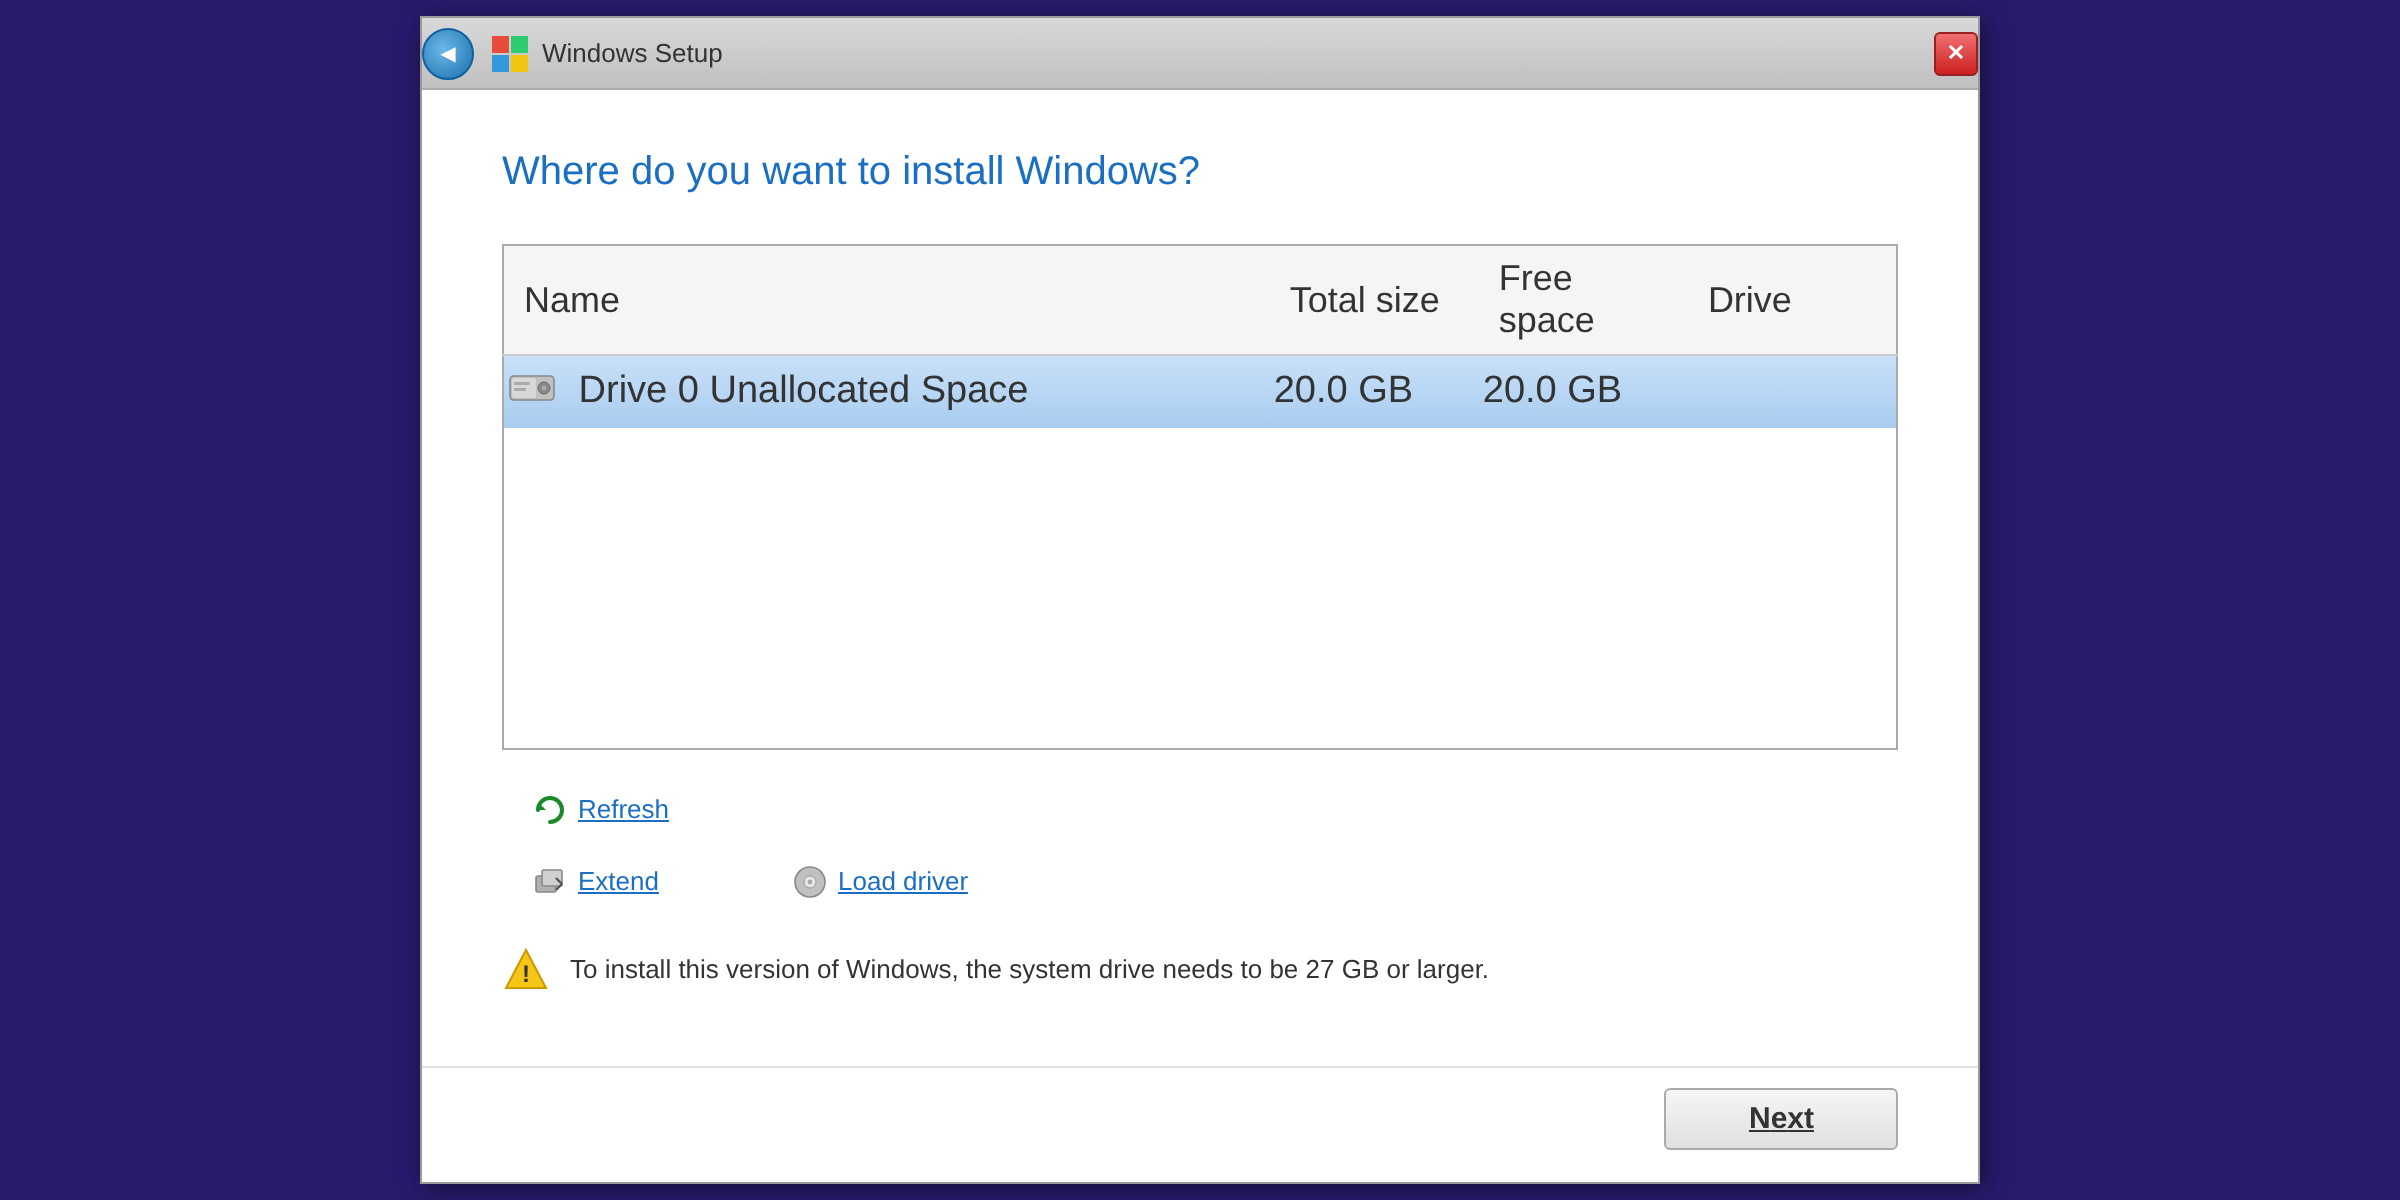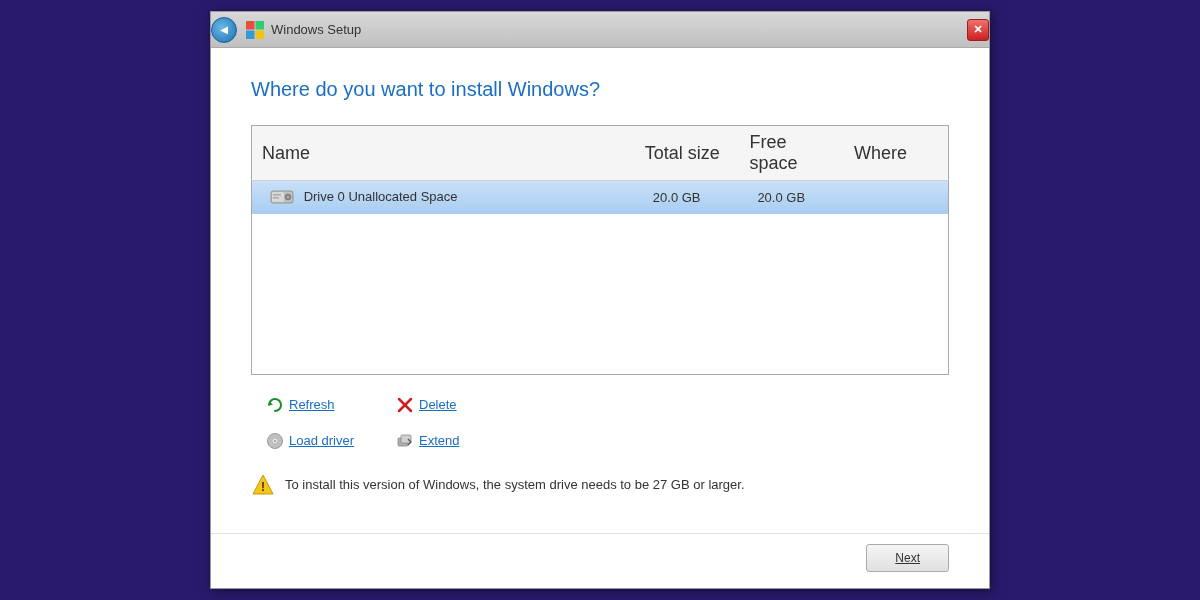--- a/index.html
+++ b/index.html
@@ -113,22 +113,22 @@
     .drive-table th {
       text-align: left;
       padding: 6px 10px;
       font-size: 18px;
       font-weight: normal;
       color: #333;
       border-bottom: 1px solid #ccc;
     }
 
     .drive-table td {
-      padding: 6px 18px;
-      font-size: 13px;
+      padding: 6px 2px;
+      font-size: 19px;
       color: #333;
     }
 
     .drive-table .col-name { width: 55%; }
     .drive-table .col-size { width: 15%; text-align: left; }
     .drive-table .col-free { width: 15%; text-align: left; }
     .drive-table .col-type { width: 15%; }
 
     .drive-row-selected {
       background: linear-gradient(to bottom, #c8e0f8, #a8ccf0);
@@ -197,27 +197,28 @@
 
     .footer {
       display: flex;
       justify-content: flex-end;
       padding: 10px 40px 16px 40px;
       background: white;
       border-top: 1px solid #e0e0e0;
     }
 
     .next-btn {
-      padding: 6px 28px;
-      font-size: 12px;
+      padding: 6px 41px;
+      font-size: 15px;
       background: linear-gradient(to bottom, #f5f5f5, #e0e0e0);
       border: 1px solid #aaa;
       border-radius: 3px;
       cursor: pointer;
       color: #333;
+      font-weight: bold;
     }
 
     .next-btn span {
       text-decoration: underline;
     }
   </style>
 </head>
 <body>
 
 <div class="window">
@@ -239,21 +240,21 @@
 
   <div class="content">
     <div class="page-title">Where do you want to install Windows?</div>
 
     <table class="drive-table">
       <thead>
         <tr>
           <th class="col-name">Name</th>
           <th class="col-size">Total size</th>
           <th class="col-free">Free space</th>
-          <th class="col-type">Where</th>
+          <th class="col-type">Drive</th>
         </tr>
       </thead>
       <tbody>
         <tr class="drive-row-selected">
           <td class="col-name">
             <span class="drive-icon">
               
               <svg viewBox="0 0 24 18" xmlns="http://www.w3.org/2000/svg">
                 <rect x="1" y="4" width="22" height="12" rx="2" fill="#c0c0c0" stroke="#888" stroke-width="0.8"></rect>
                 <rect x="2" y="5" width="12" height="10" rx="1" fill="#d8d8d8"></rect>
@@ -278,53 +279,44 @@
     <div class="actions-row">
       <button class="action-btn">
         <span class="action-icon">
           <svg width="18" height="18" viewBox="0 0 18 18" xmlns="http://www.w3.org/2000/svg">
             <path d="M3 9 A6 6 0 1 1 9 15" fill="none" stroke="#1a8a2a" stroke-width="2" stroke-linecap="round"></path>
             <polygon points="3,5 3,9 7,9" fill="#1a8a2a"></polygon>
           </svg>
         </span>
         <span>Refresh</span>
       </button>
-      <button class="action-btn">
-        <span class="action-icon">
-          <svg width="18" height="18" viewBox="0 0 18 18" xmlns="http://www.w3.org/2000/svg">
-            <line x1="3" y1="3" x2="15" y2="15" stroke="#cc2020" stroke-width="2.5" stroke-linecap="round"></line>
-            <line x1="15" y1="3" x2="3" y2="15" stroke="#cc2020" stroke-width="2.5" stroke-linecap="round"></line>
-          </svg>
-        </span>
-        <span>Delete</span>
-      </button>
     </div>
 
     <div class="actions-row">
-      <button class="action-btn">
-        <span class="action-icon">
-          <svg width="18" height="18" viewBox="0 0 18 18" xmlns="http://www.w3.org/2000/svg">
-            <circle cx="9" cy="9" r="7.5" fill="#c0c0c0" stroke="#888" stroke-width="0.8"></circle>
-            <circle cx="9" cy="9" r="3" fill="#e8e8e8" stroke="#999" stroke-width="0.5"></circle>
-            <circle cx="9" cy="9" r="1.2" fill="#aaa"></circle>
-          </svg>
-        </span>
-        <span>Load driver</span>
-      </button>
       <button class="action-btn">
         <span class="action-icon">
           <svg width="18" height="18" viewBox="0 0 18 18" xmlns="http://www.w3.org/2000/svg">
             <rect x="2" y="6" width="10" height="8" rx="1" fill="#b0b0b0" stroke="#888" stroke-width="0.8"></rect>
             <rect x="5" y="3" width="10" height="8" rx="1" fill="#d0d0d0" stroke="#888" stroke-width="0.8"></rect>
             <line x1="12" y1="7" x2="15" y2="10" stroke="#555" stroke-width="1.2"></line>
             <line x1="15" y1="10" x2="12" y2="13" stroke="#555" stroke-width="1.2"></line>
           </svg>
         </span>
         <span>Extend</span>
       </button>
+      <button class="action-btn">
+        <span class="action-icon">
+          <svg width="18" height="18" viewBox="0 0 18 18" xmlns="http://www.w3.org/2000/svg">
+            <circle cx="9" cy="9" r="7.5" fill="#c0c0c0" stroke="#888" stroke-width="0.8"></circle>
+            <circle cx="9" cy="9" r="3" fill="#e8e8e8" stroke="#999" stroke-width="0.5"></circle>
+            <circle cx="9" cy="9" r="1.2" fill="#aaa"></circle>
+          </svg>
+        </span>
+        <span>Load driver</span>
+      </button>
     </div>
 
     <div class="warning-row">
       <div class="warning-icon">
         <svg width="24" height="24" viewBox="0 0 24 24" xmlns="http://www.w3.org/2000/svg">
           <polygon points="12,2 22,21 2,21" fill="#f5c518" stroke="#cc9900" stroke-width="1"></polygon>
           <text x="12" y="18" text-anchor="middle" font-size="12" font-weight="bold" fill="#333">!</text>
         </svg>
       </div>
       <span>To install this version of Windows, the system drive needs to be 27 GB or larger.</span>

